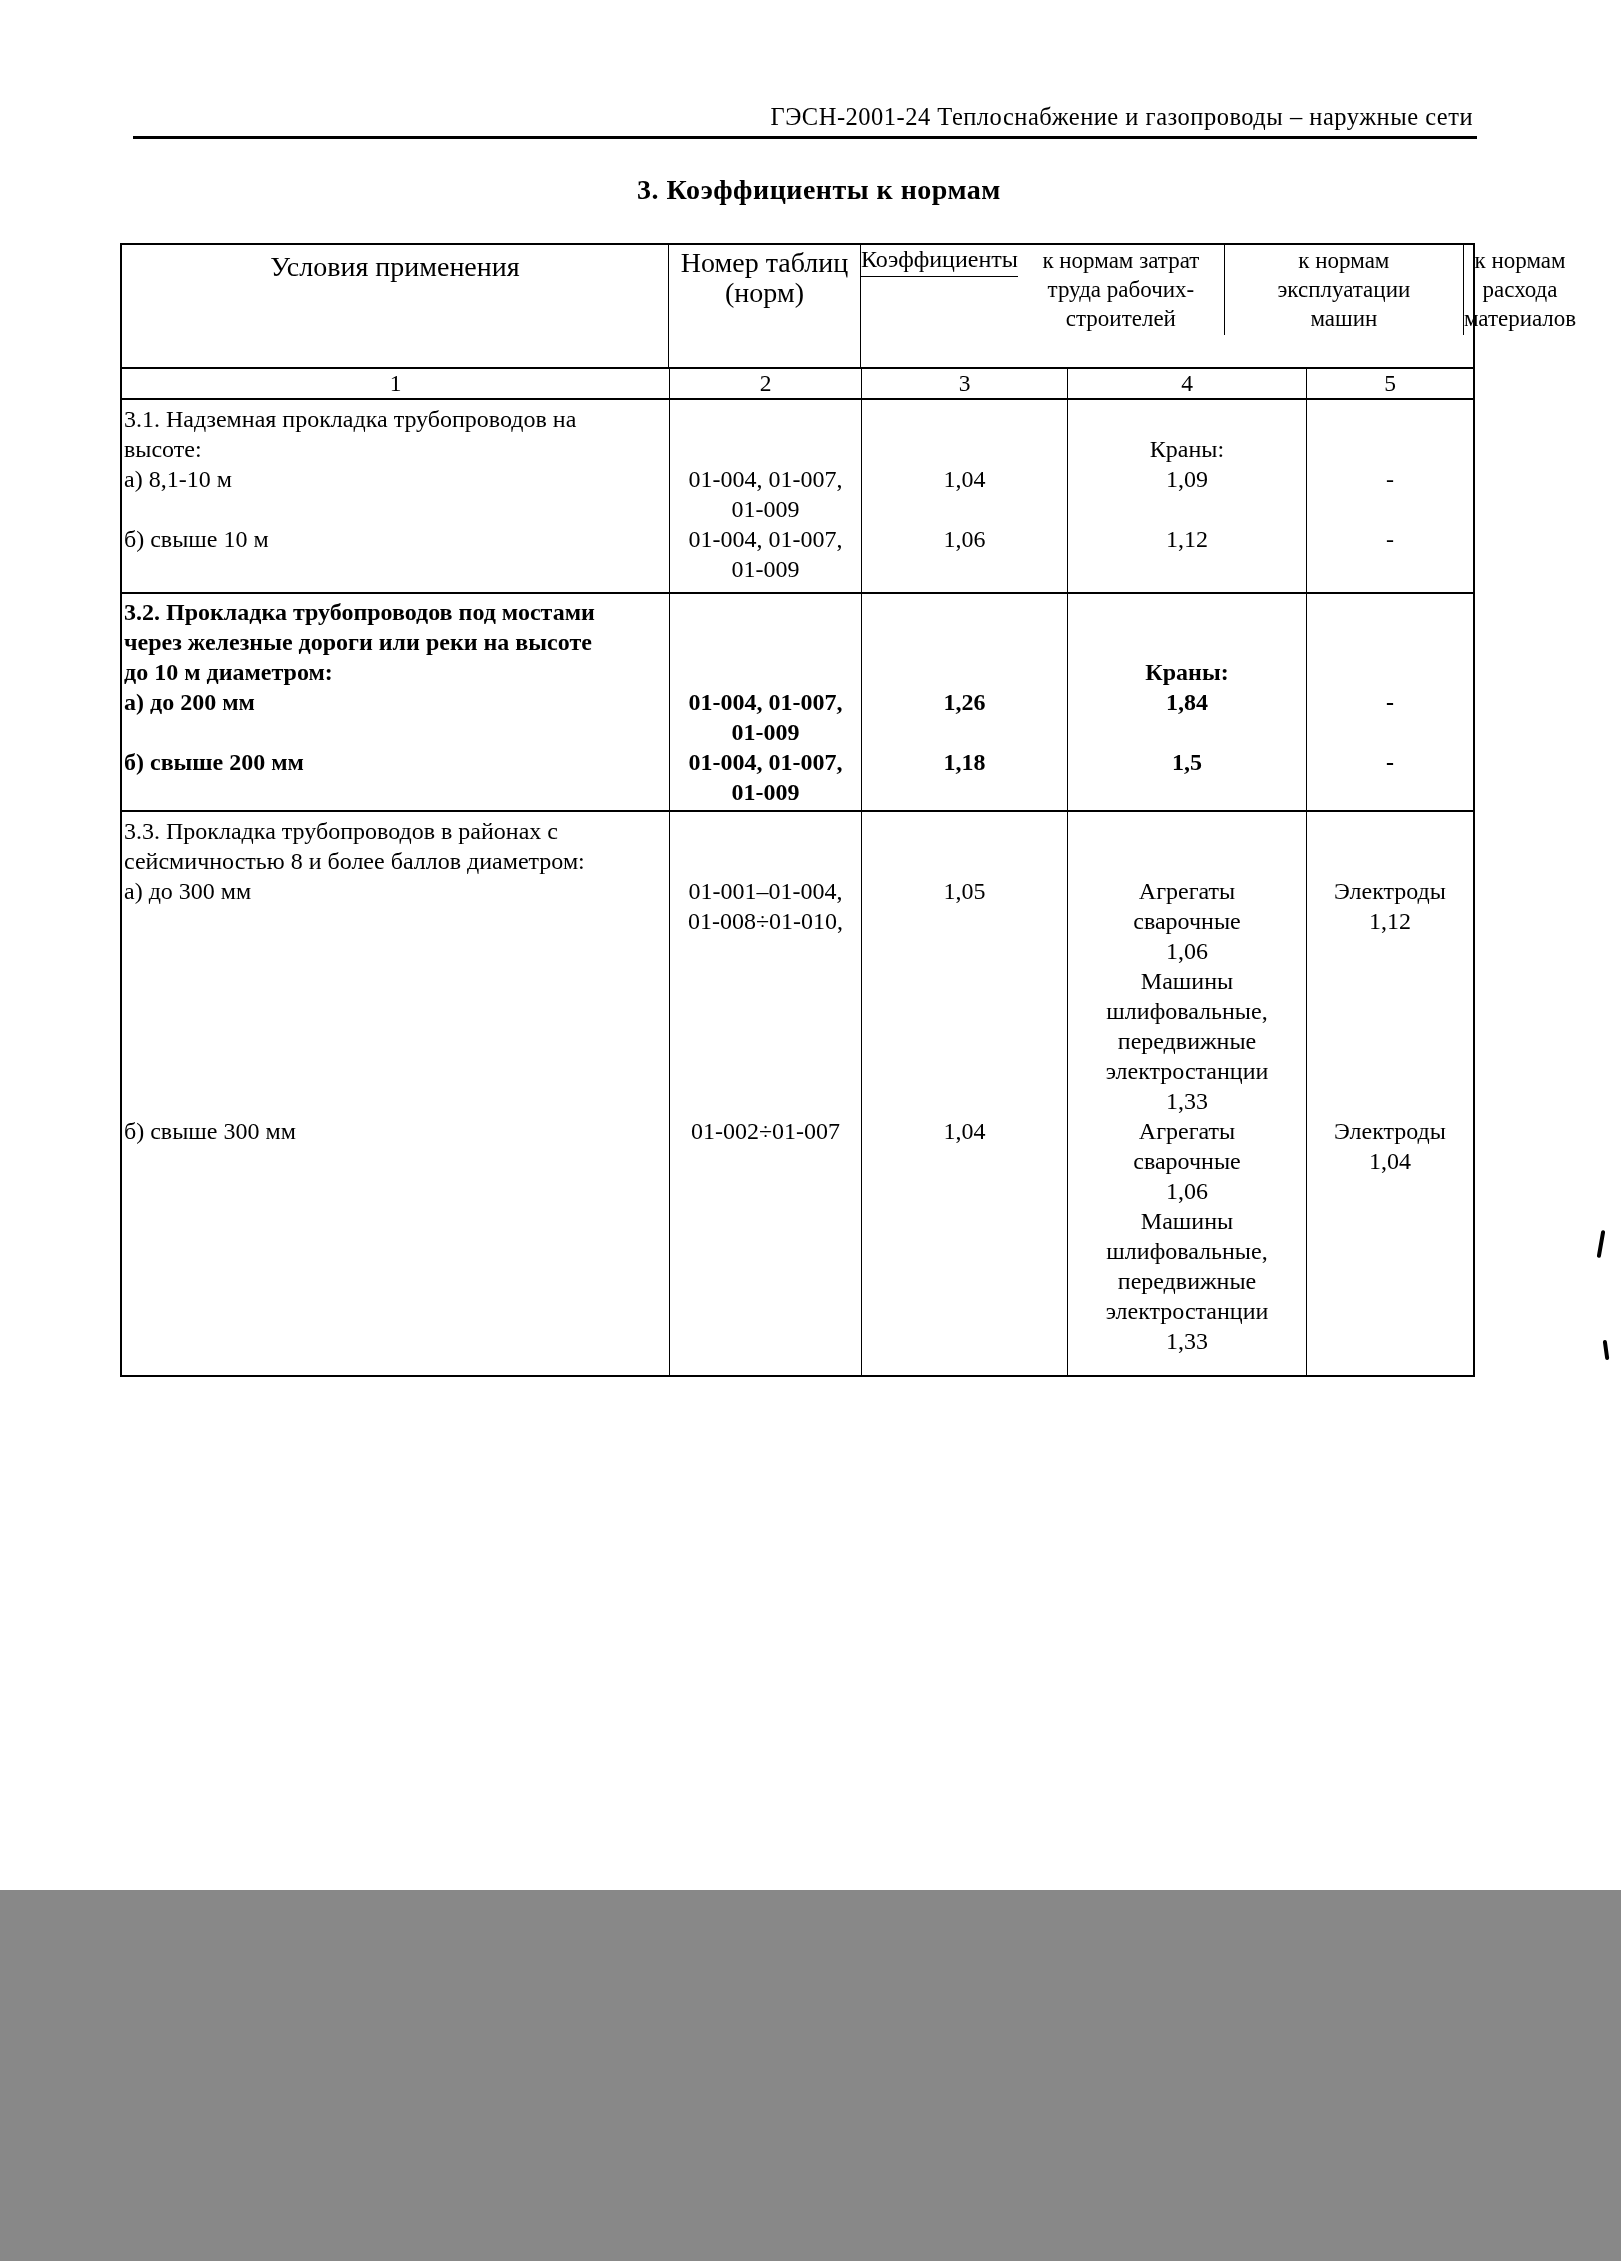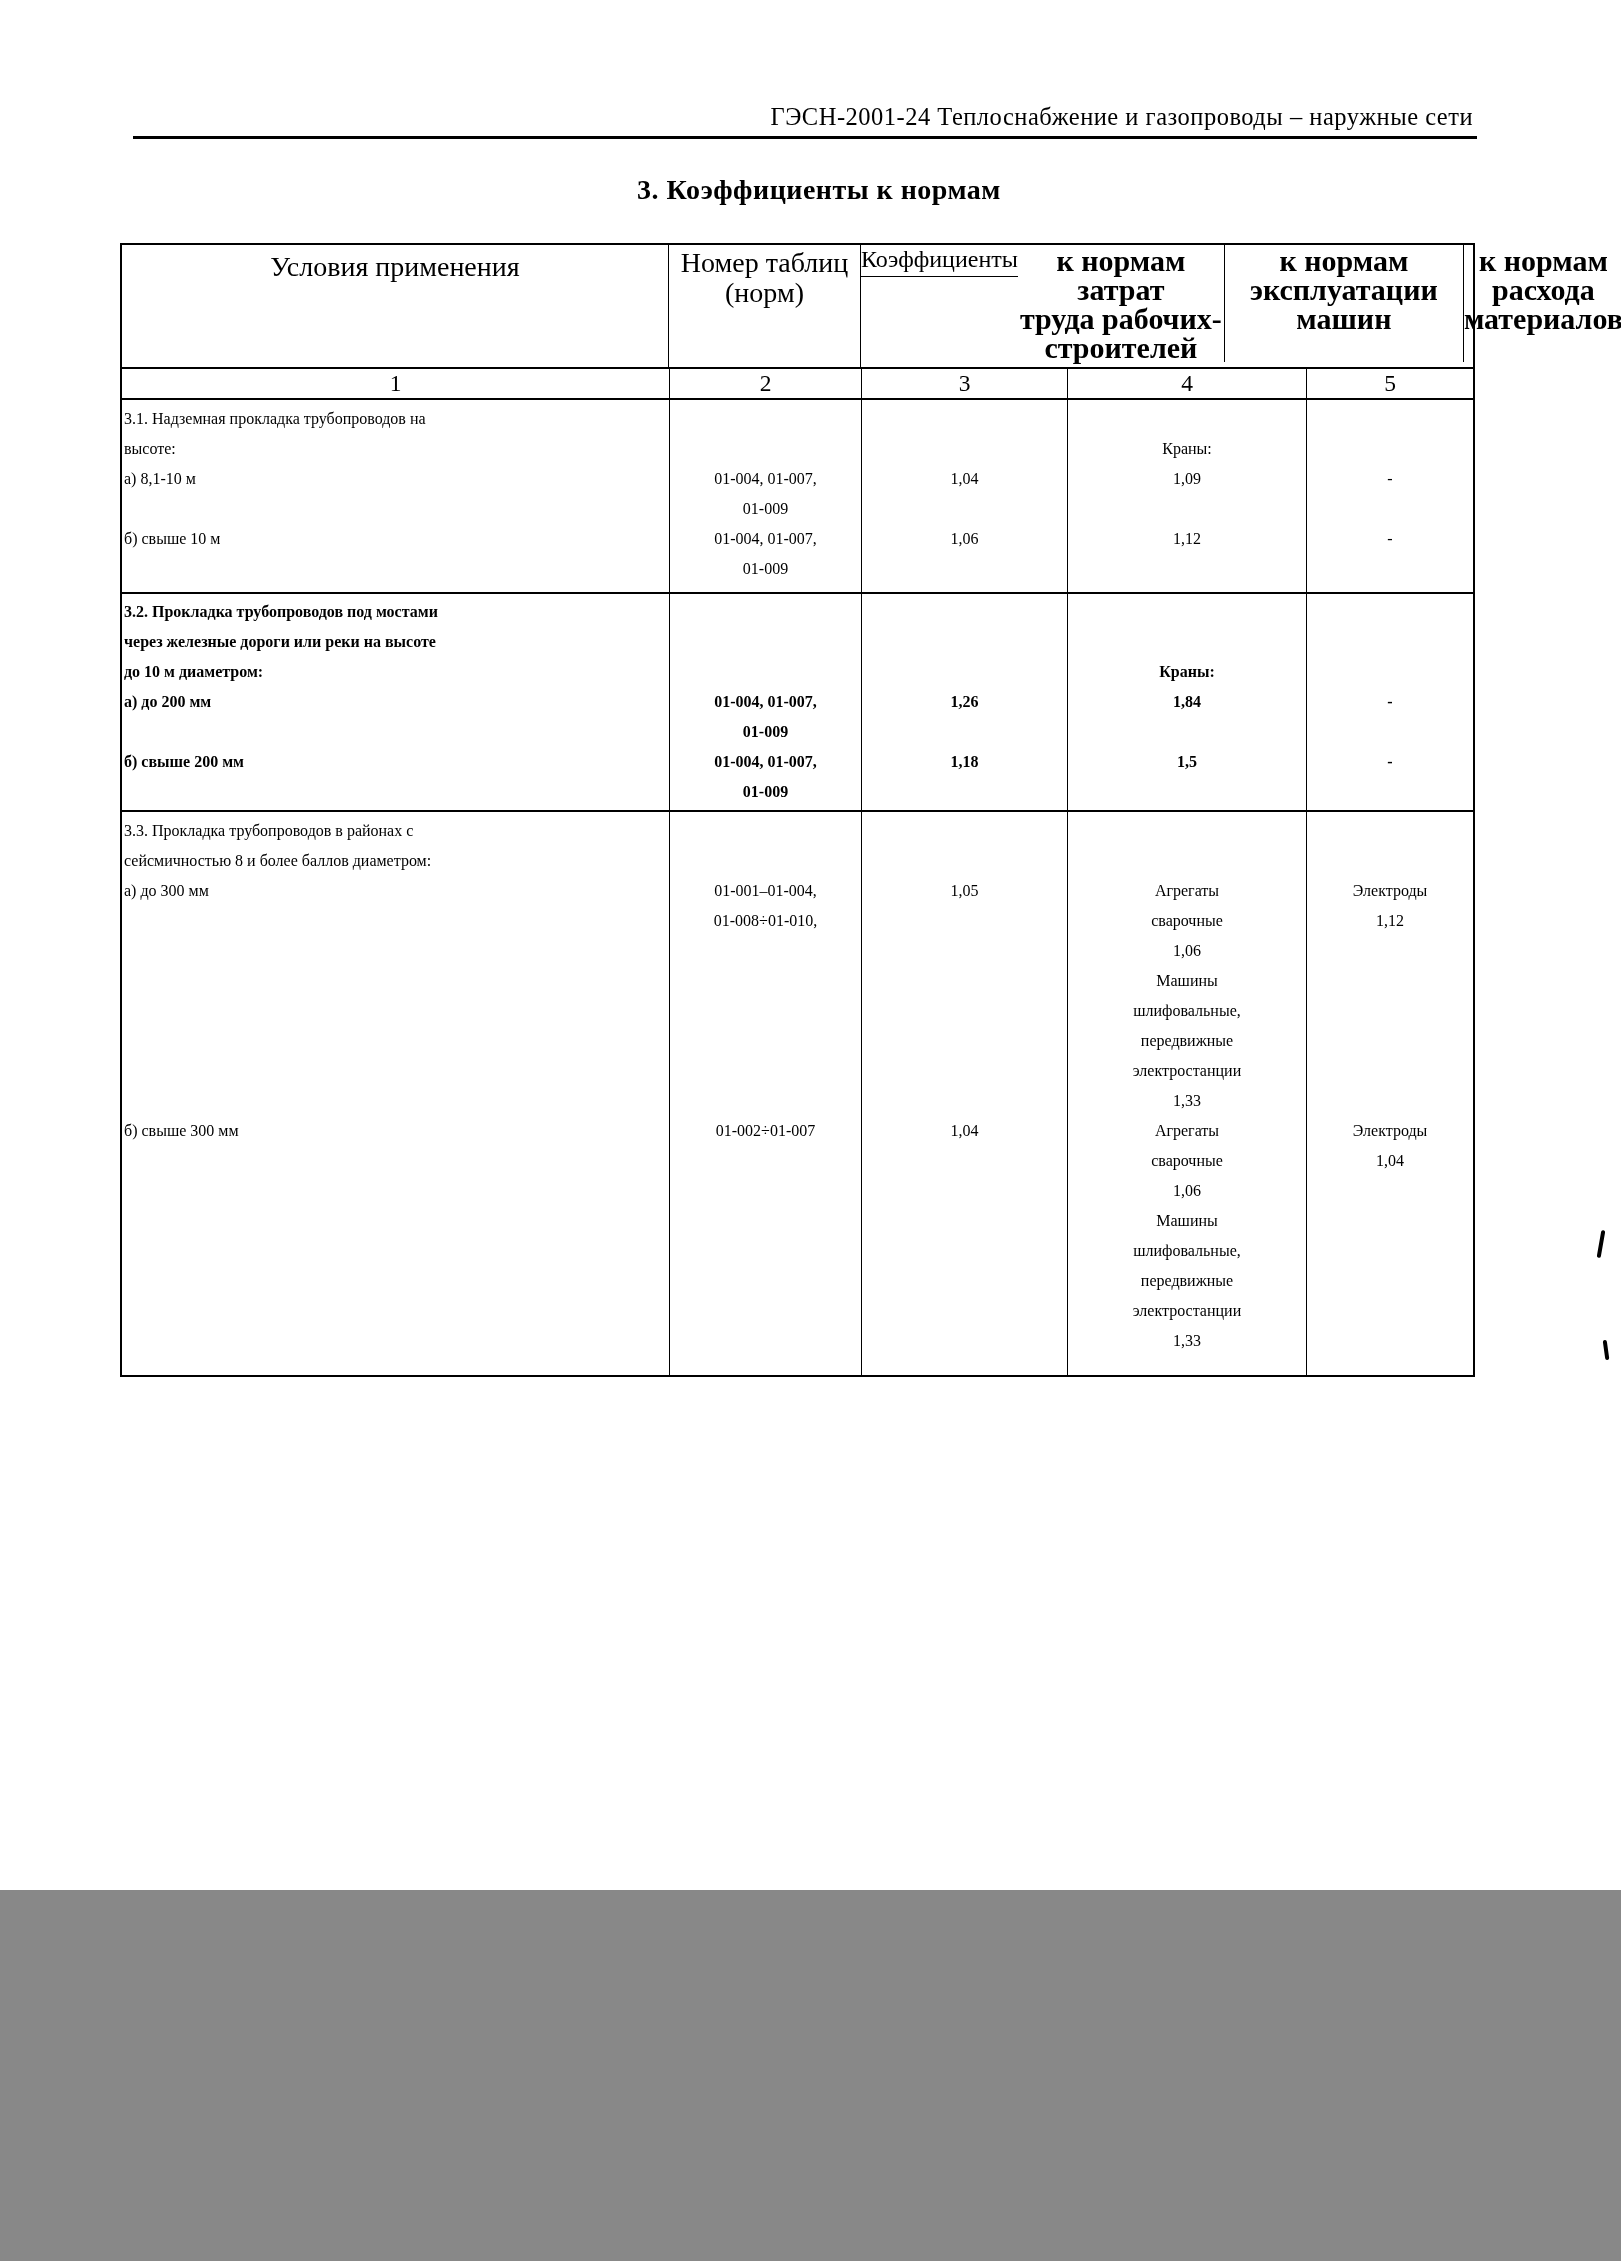--- a/index.html
+++ b/index.html
@@ -27,30 +27,30 @@
   }
 
   
   .thead { display:grid; grid-template-columns:547px 192px 1fr; height:122px; }
   .hcell { font-size:28px; }
   .hc1 { border-right:1.5px solid #000; text-align:center; padding-top:5.9px; }
   .hc2 { border-right:1.5px solid #000; text-align:center; padding-top:2.9px; line-height:30px; }
   .hgroup { display:flex; flex-direction:row; }
   .group-label { height:32px; line-height:29px; text-align:center; font-size:24px; border-bottom:1.5px solid #000; }
   .subrow { display:grid; grid-template-columns:206px 239px 1fr; height:90px; }
-  .sub { text-align:center; font-size:30px; line-height:29px; padding-top:1px;font-weight:bold; }
+  .sub { text-align:center; font-size:23px; line-height:29px; padding-top:1px; }
   .sub + .sub { border-left:1.5px solid #000; }
 
   
   .numrow { display:grid; grid-template-columns:547px 192px 206px 239px 1fr; height:31px; border-top:2.9px solid #000; }
   .numrow .cell { text-align:center; font-size:23.5px; line-height:26.4px; padding-top:1px; }
 
   
   .sect { display:grid; grid-template-columns:547px 192px 206px 239px 1fr; border-top:2.4px solid #000; }
-  .sect .cell { font-size:16px; line-height:30px; padding-top:3.9px; text-align:center; }
+  .sect .cell { font-size:24px; line-height:30px; padding-top:3.9px; text-align:center; }
   .sect .c1 { text-align:left; padding-left:2px; padding-right:5.9px; }
   .s31 { height:194px; }
   .s32 { height:218px;font-weight:bold; }
   .s32 .cell { padding-top:2.9px; }
   .s33 { height:565px; }
   .cellb { border-left:1.5px solid #000; }
 
   .pageno { position:absolute; left:1419px; top:2152px; font-size:25.4px; font-weight:bold; }
 
   

